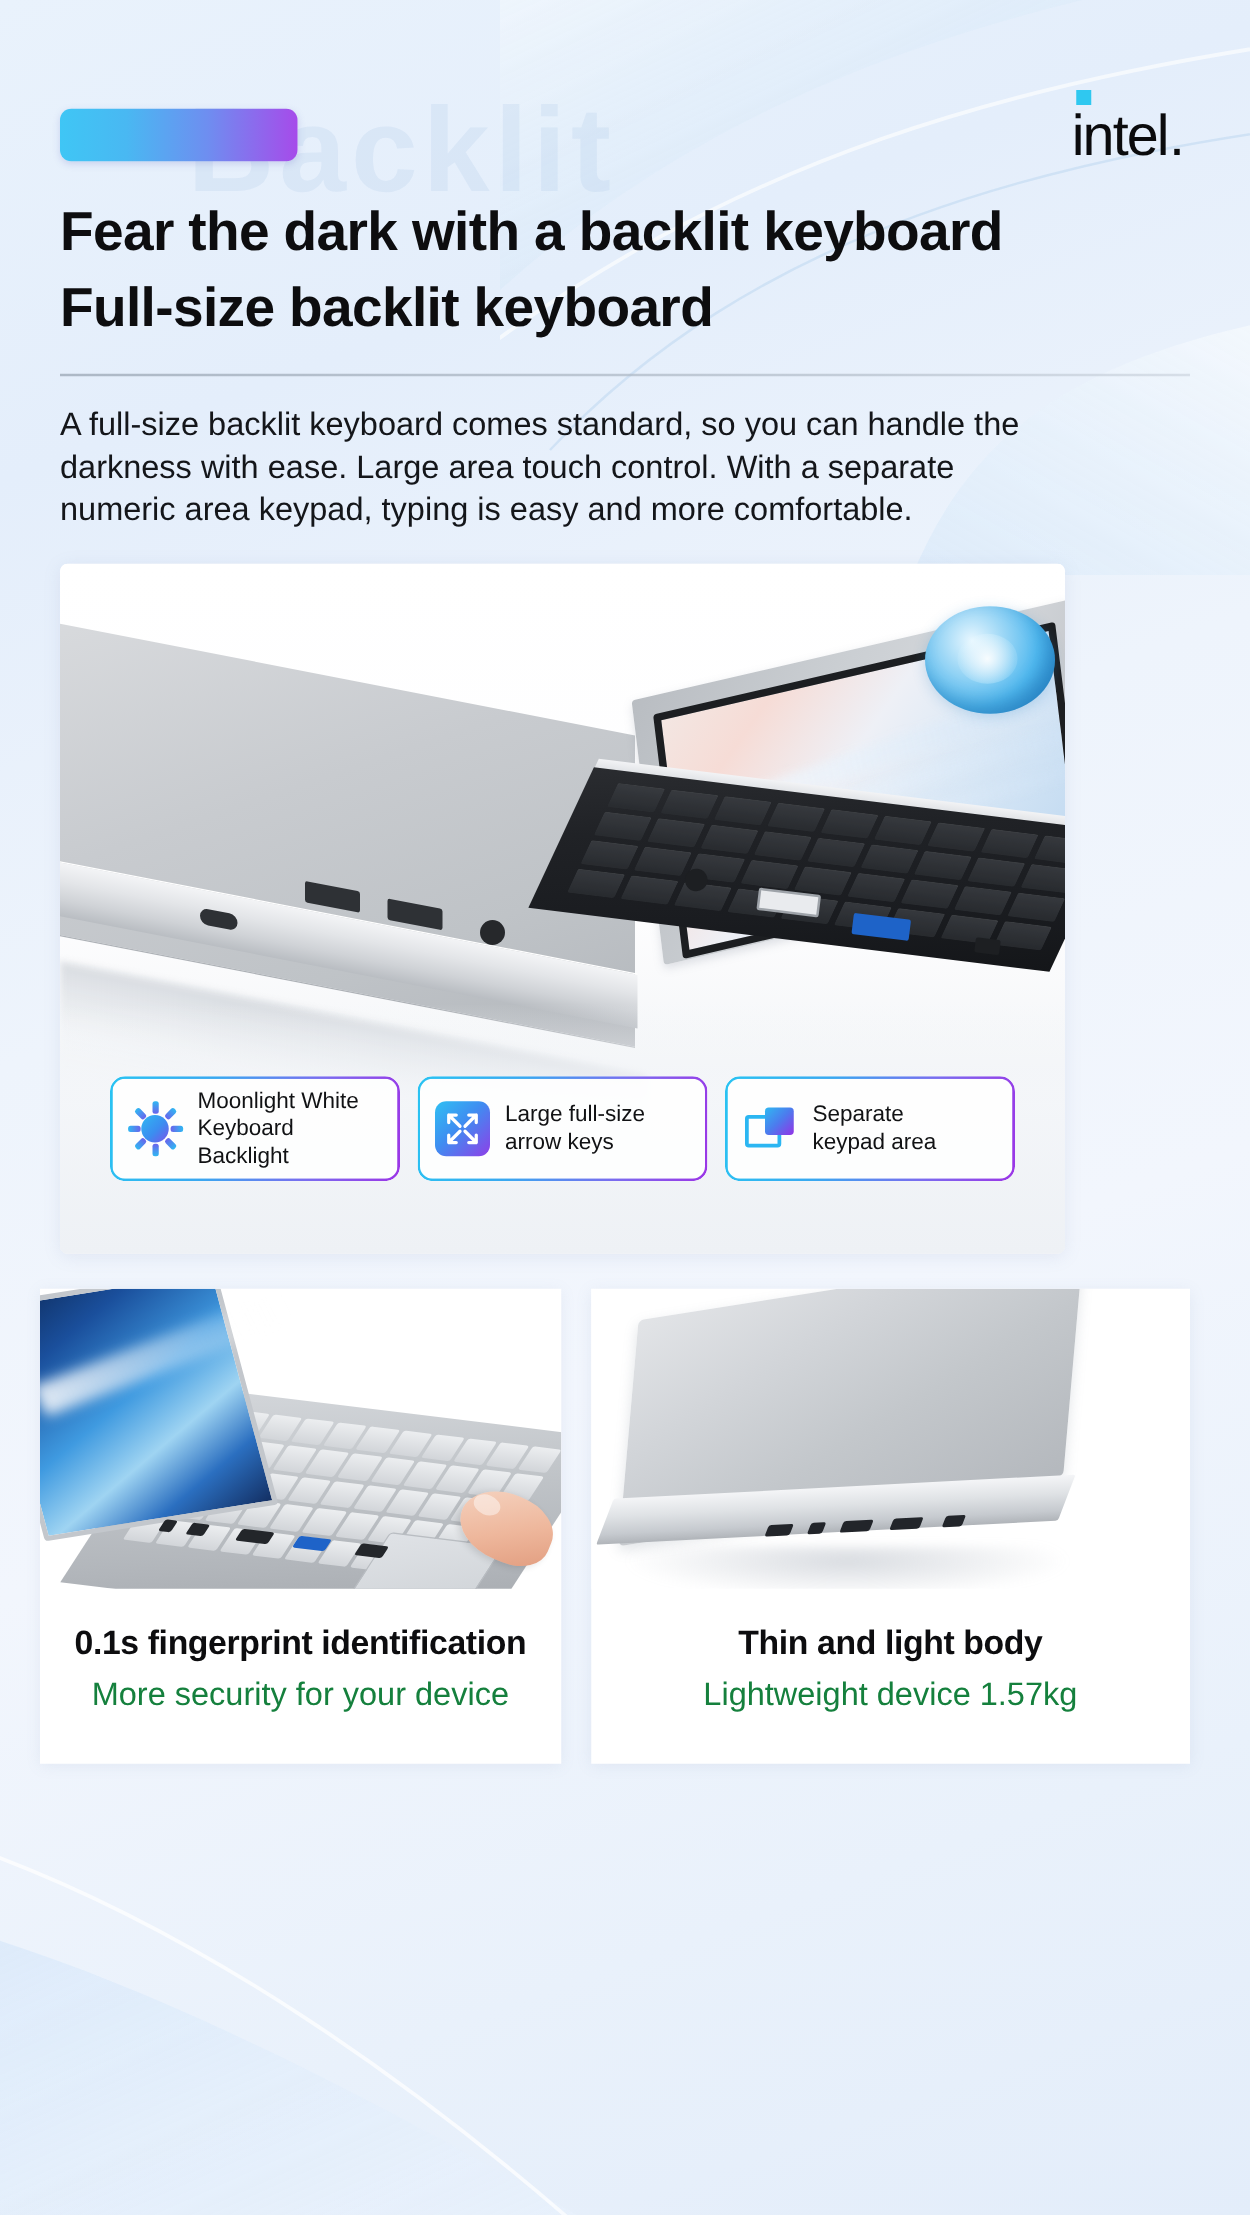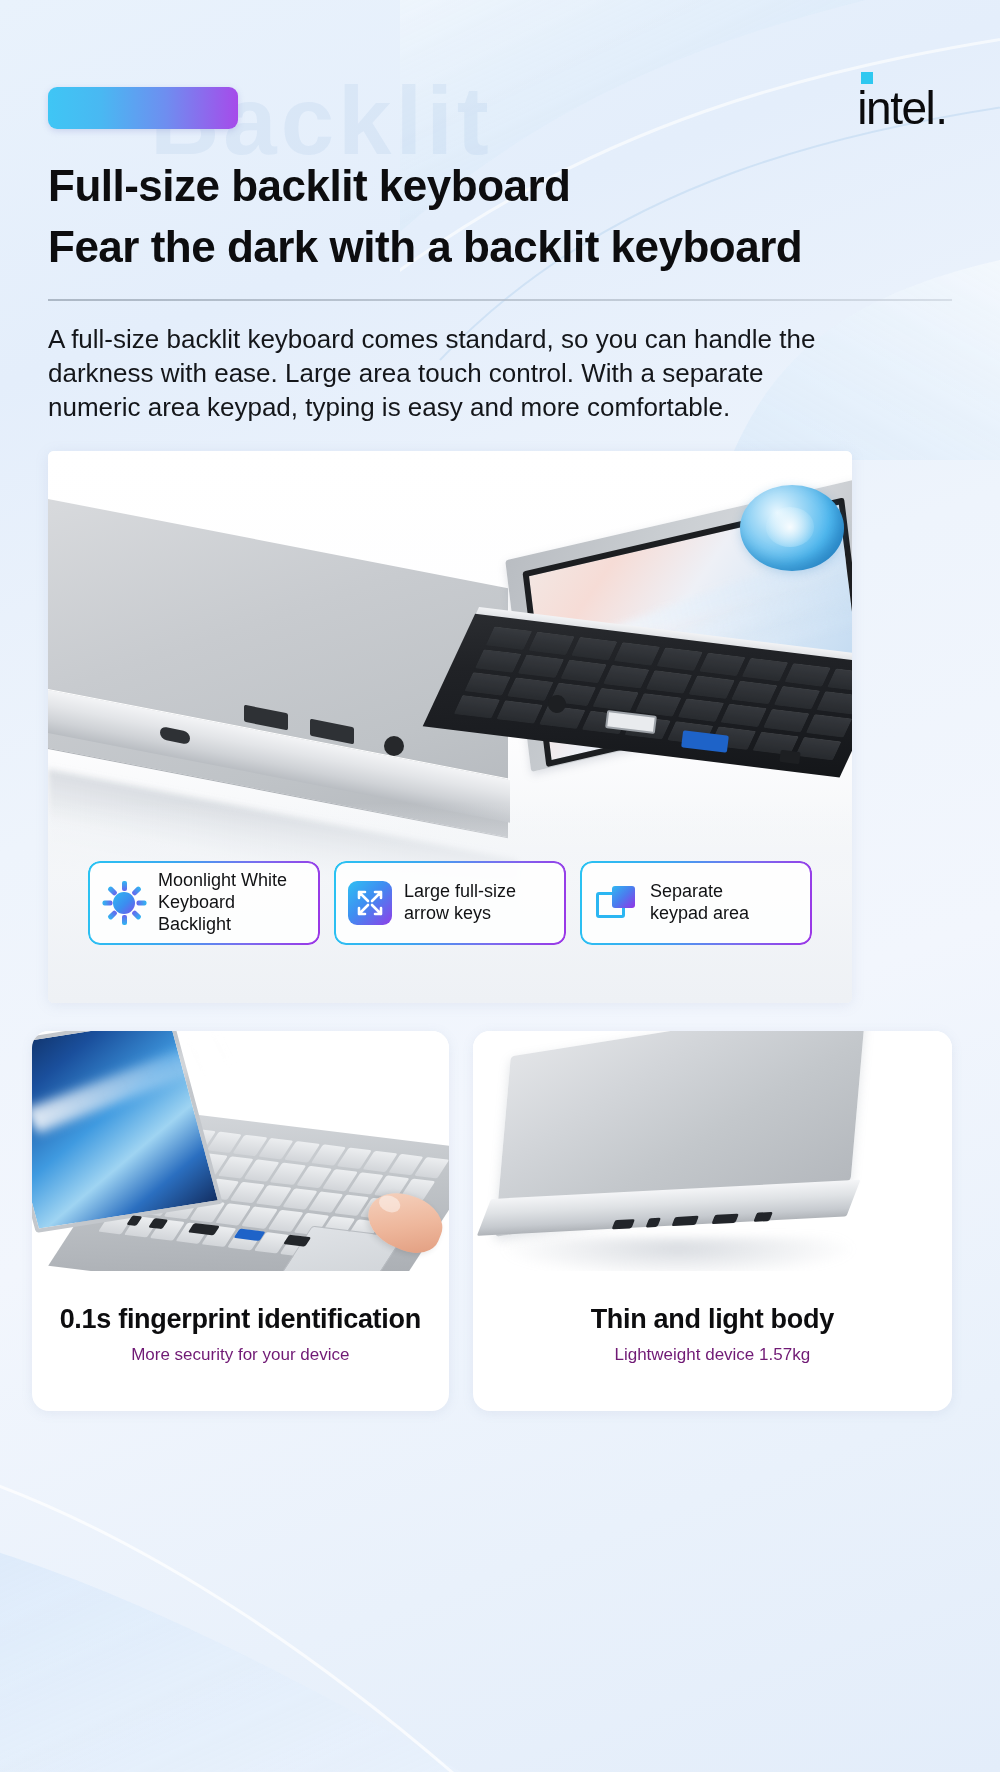--- a/index.html
+++ b/index.html
@@ -358,33 +358,33 @@
 
   
   .bottom-row {
     display: flex;
     gap: 12px;
     margin-top: 28px;
     padding: 0 0;
   }
   .bcard {
     background: #ffffff;
-    border-radius: 17px;
+    border-radius: 0;
     overflow: hidden;
     box-shadow: 0 2px 12px rgba(120,140,175,0.12);
     display: flex;
     flex-direction: column;
   }
   .bcard.left  { width: 424px; height: 380px; margin-left: -16px; }
   .bcard.right { width: 488px; height: 380px; margin-left: 12px; }
 
   .bcard-photo { position: relative; flex: 0 0 240px; overflow: hidden; background: #ffffff; }
   .bcard-caption { flex: 1; display: flex; flex-direction: column; align-items: center; justify-content: center; gap: 10px; padding-bottom: 12px;}
   .cap-title { font-size: 27px; font-weight: 700; color: #0d0d0f; letter-spacing: -0.3px; }
-  .cap-sub   { font-size: 17px; font-weight: 400; color: #701a75; }
+  .cap-sub   { font-size: 26px; font-weight: 400; color: #15803d; }
 
   
   .ol-screen {
     position: absolute; left: 4px; top: 6px;
     width: 188px; height: 196px;
     background: linear-gradient(150deg, #0d2a5a 0%, #1a4f9c 22%, #3f9ae0 48%, #9fd4f2 66%, #2b6fc0 82%, #132f63 100%);
     transform: rotate(-15deg) skewY(6deg);
     transform-origin: left bottom;
     border: 4px solid #c3c7cc;
     border-radius: 3px;
@@ -505,22 +505,22 @@
     <div class="header-row">
       <div class="pill"></div>
       <div class="intel-logo">
         <span class="intel-wordmark">intel</span>
         <span class="intel-dot-i"></span>
         <span class="intel-period">.</span>
       </div>
     </div>
 
     <div class="heading-block">
+      <div class="h1-line">Fear the dark with a backlit keyboard</div>
       <div class="h1-line">Full-size backlit keyboard</div>
-      <div class="h1-line">Fear the dark with a backlit keyboard</div>
     </div>
 
     <div class="divider"></div>
 
     <div class="body-copy">A full-size backlit keyboard comes standard, so you can handle the darkness with ease. Large area touch control. With a separate numeric area keypad, typing is easy and more comfortable.</div>
 
     <div class="hero-card">
       <div class="hero-photo">
 
         <div class="lap-left-lid"></div>

